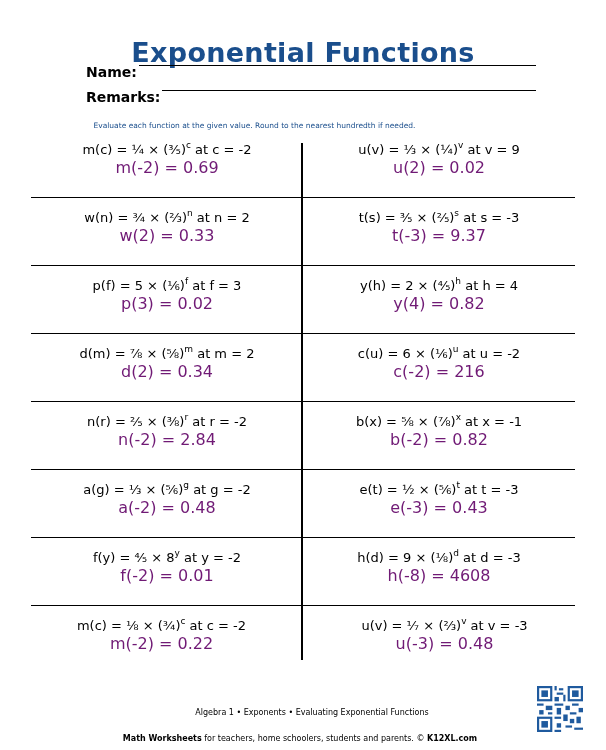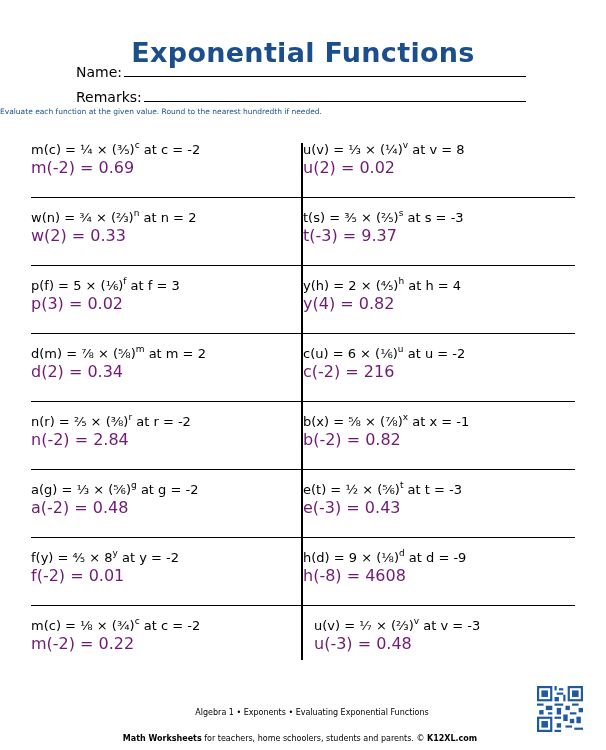--- a/index.html
+++ b/index.html
@@ -1,27 +1,27 @@
 <!DOCTYPE html>
 <html><head>
 <meta charset="utf-8">
 <style>
   html, body { margin: 0; padding: 0; background: #ffffff; }
   body { width: 606px; height: 750px; position: relative; overflow: hidden; font-family: "DejaVu Sans", sans-serif; color: #000; }
   .title { position: absolute; top: 37px; left: 0; width: 606px; text-align: center; font-size: 27px; font-weight: bold; color: #1a4e8c; letter-spacing: 0.3px; }
-  .field { position: absolute; left: 76px; width: 450px; display: flex; align-items: flex-end; font-size: 14px; }
+  .field { position: absolute; left: 86px; width: 450px; display: flex; font-size: 14px; font-weight: bold; }
   .field .lbl { white-space: nowrap; }
   .field .line { flex: 1; border-bottom: 1px solid #000; margin-left: 2px; height: 1px; margin-bottom: 3px; }
   .field.name { top: 64px; }
   .field.remarks { top: 89px; }
-  .instr { position: absolute; top: 107px; left: 0; width: 509px; font-size: 7.5px; color: #1a4e8c; }
+  .instr { position: absolute; top: 121px; left: 0; width: 509px; text-align: center; font-size: 7.5px; color: #1a4e8c; }
   .grid { position: absolute; left: 31px; top: 130px; width: 544px; }
   .row { position: relative; height: 67px; border-bottom: 1px solid #000; display: flex; }
   .row.last { border-bottom: none; gap: 22px; }
-  .cell { width: 272px; text-align: left; position: relative; }
+  .cell { width: 272px; text-align: center; position: relative; }
   .q { position: absolute; left: 0; right: 0; top: 11px; font-size: 13px; white-space: nowrap; }
   .q sup { font-size: 9px; position: relative; top: -1px; }
   .a { position: absolute; left: 0; right: 0; top: 28px; font-size: 16px; color: #701a75; }
   .divider { position: absolute; left: 301px; top: 143px; width: 2px; height: 517px; background: #000; }
   .footer1 { position: absolute; top: 734px; left: 0; width: 600px; text-align: center; font-size: 8px; }
   .footer1 b { font-weight: bold; }
   .footer2 { position: absolute; top: 708px; left: 12px; width: 600px; text-align: center; font-size: 8px; }
   .qr { position: absolute; left: 537px; top: 686px; width: 46px; height: 46px; }
 </style>
 </head>
@@ -40,21 +40,21 @@
 
 <div class="instr">Evaluate each function at the given value. Round to the nearest hundredth if needed.</div>
 
 <div class="grid" id="grid">
     <div class="row">
       <div class="cell">
         <div class="q"><span>m(c) = ¼ × (⅗)</span><sup>c</sup><span style="white-space: pre;"> at c = -2</span></div>
         <div class="a">m(-2) = 0.69</div>
       </div>
       <div class="cell">
-        <div class="q"><span>u(v) = ⅓ × (¼)</span><sup>v</sup><span style="white-space: pre;"> at v = 8</span></div>
+        <div class="q"><span>u(v) = ⅓ × (¼)</span><sup>v</sup><span style="white-space: pre;"> at v = 9</span></div>
         <div class="a">u(2) = 0.02</div>
       </div>
     </div>
     <div class="row">
       <div class="cell">
         <div class="q"><span>w(n) = ¾ × (⅔)</span><sup>n</sup><span style="white-space: pre;"> at n = 2</span></div>
         <div class="a">w(2) = 0.33</div>
       </div>
       <div class="cell">
         <div class="q"><span>t(s) = ⅗ × (⅖)</span><sup>s</sup><span style="white-space: pre;"> at s = -3</span></div>
@@ -100,21 +100,21 @@
         <div class="q"><span>e(t) = ½ × (⅚)</span><sup>t</sup><span style="white-space: pre;"> at t = -3</span></div>
         <div class="a">e(-3) = 0.43</div>
       </div>
     </div>
     <div class="row">
       <div class="cell">
         <div class="q"><span>f(y) = ⅘ × 8</span><sup>y</sup><span style="white-space: pre;"> at y = -2</span></div>
         <div class="a">f(-2) = 0.01</div>
       </div>
       <div class="cell">
-        <div class="q"><span>h(d) = 9 × (⅛)</span><sup>d</sup><span style="white-space: pre;"> at d = -9</span></div>
+        <div class="q"><span>h(d) = 9 × (⅛)</span><sup>d</sup><span style="white-space: pre;"> at d = -3</span></div>
         <div class="a">h(-8) = 4608</div>
       </div>
     </div>
     <div class="row last">
       <div class="cell">
         <div class="q"><span>m(c) = ⅛ × (¾)</span><sup>c</sup><span style="white-space: pre;"> at c = -2</span></div>
         <div class="a">m(-2) = 0.22</div>
       </div>
       <div class="cell">
         <div class="q"><span>u(v) = ⅐ × (⅔)</span><sup>v</sup><span style="white-space: pre;"> at v = -3</span></div>

